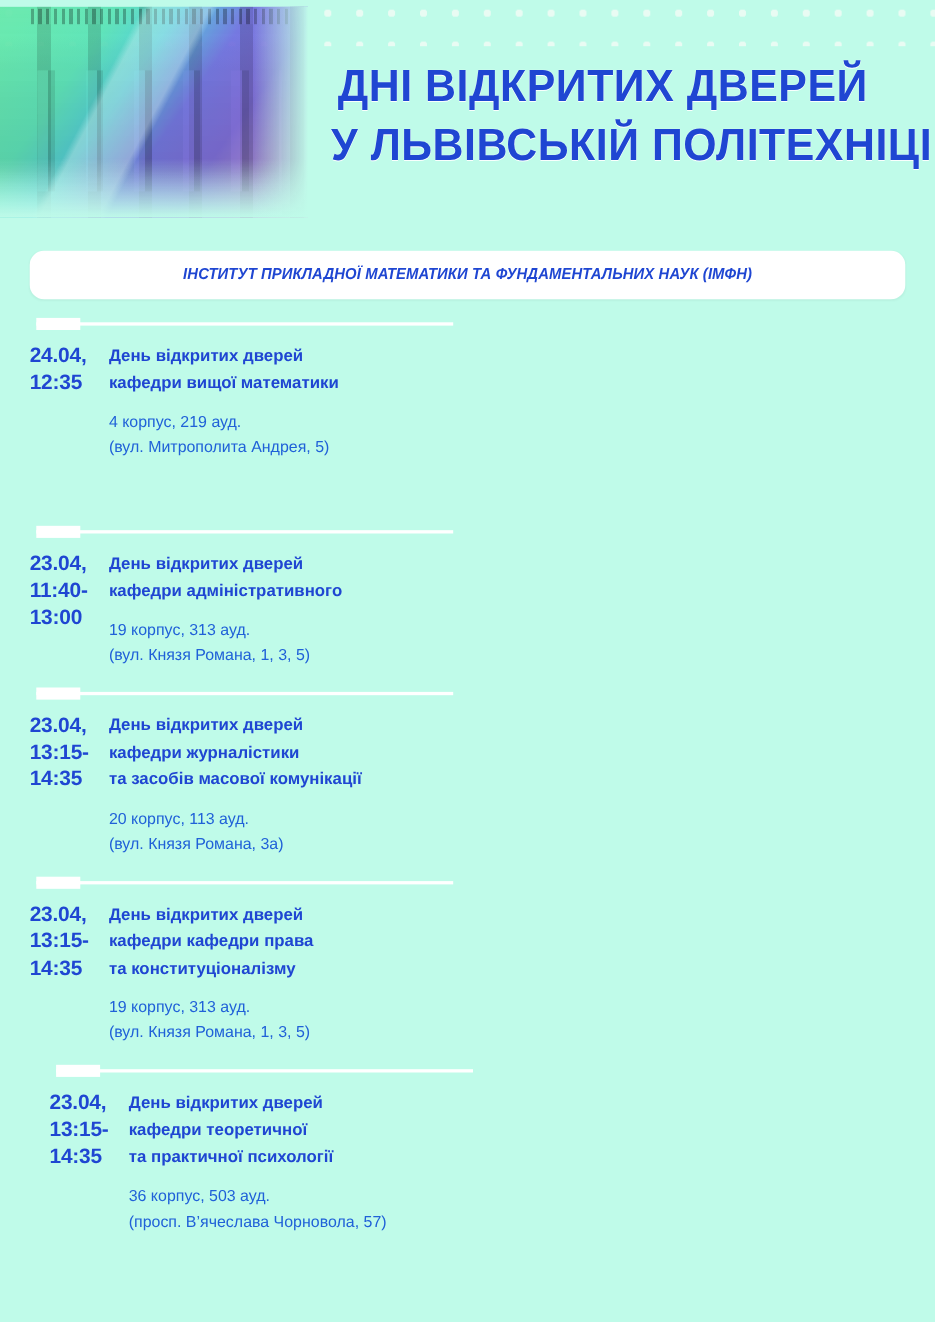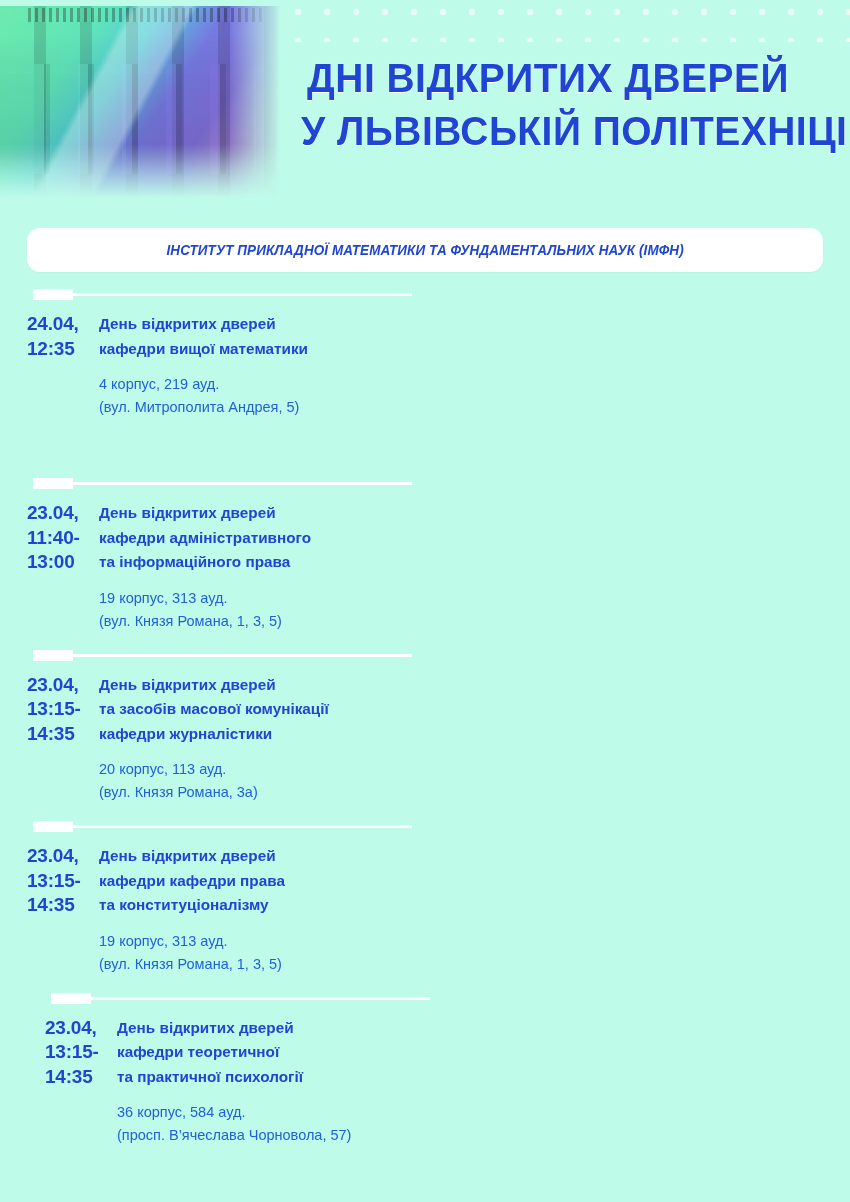--- a/index.html
+++ b/index.html
@@ -294,21 +294,20 @@
             <div class="event-body">
               <div class="event-when">
                 <span class="when-line">23.04,</span>
                 <span class="when-line">11:40-</span>
                 <span class="when-line">13:00</span>
               </div>
               <div class="event-main">
                 <div class="event-title">
                   <span class="t-line">День відкритих дверей</span>
                   <span class="t-line">кафедри адміністративного</span>
-                  <span class="t-line">та інформаційного права</span>
                 </div>
                 <div class="event-place">
                   <span class="p-line">19 корпус, 313 ауд.</span>
                   <span class="p-line">(вул. Князя Романа, 1, 3, 5)</span>
                 </div>
               </div>
             </div>
           </div>
           <div class="event">
             <div class="event-rule">
@@ -317,22 +316,22 @@
             </div>
             <div class="event-body">
               <div class="event-when">
                 <span class="when-line">23.04,</span>
                 <span class="when-line">13:15-</span>
                 <span class="when-line">14:35</span>
               </div>
               <div class="event-main">
                 <div class="event-title">
                   <span class="t-line">День відкритих дверей</span>
+                  <span class="t-line">кафедри журналістики</span>
                   <span class="t-line">та засобів масової комунікації</span>
-                  <span class="t-line">кафедри журналістики</span>
                 </div>
                 <div class="event-place">
                   <span class="p-line">20 корпус, 113 ауд.</span>
                   <span class="p-line">(вул. Князя Романа, 3а)</span>
                 </div>
               </div>
             </div>
           </div>
           <div class="event">
             <div class="event-rule">
@@ -371,21 +370,21 @@
                 <span class="when-line">13:15-</span>
                 <span class="when-line">14:35</span>
               </div>
               <div class="event-main">
                 <div class="event-title">
                   <span class="t-line">День відкритих дверей</span>
                   <span class="t-line">кафедри теоретичної</span>
                   <span class="t-line">та практичної психології</span>
                 </div>
                 <div class="event-place">
-                  <span class="p-line">36 корпус, 584 ауд.</span>
+                  <span class="p-line">36 корпус, 503 ауд.</span>
                   <span class="p-line">(просп. В’ячеслава Чорновола, 57)</span>
                 </div>
               </div>
             </div>
           </div>
         </div>
       </div>
     </div>
   </div>
 

